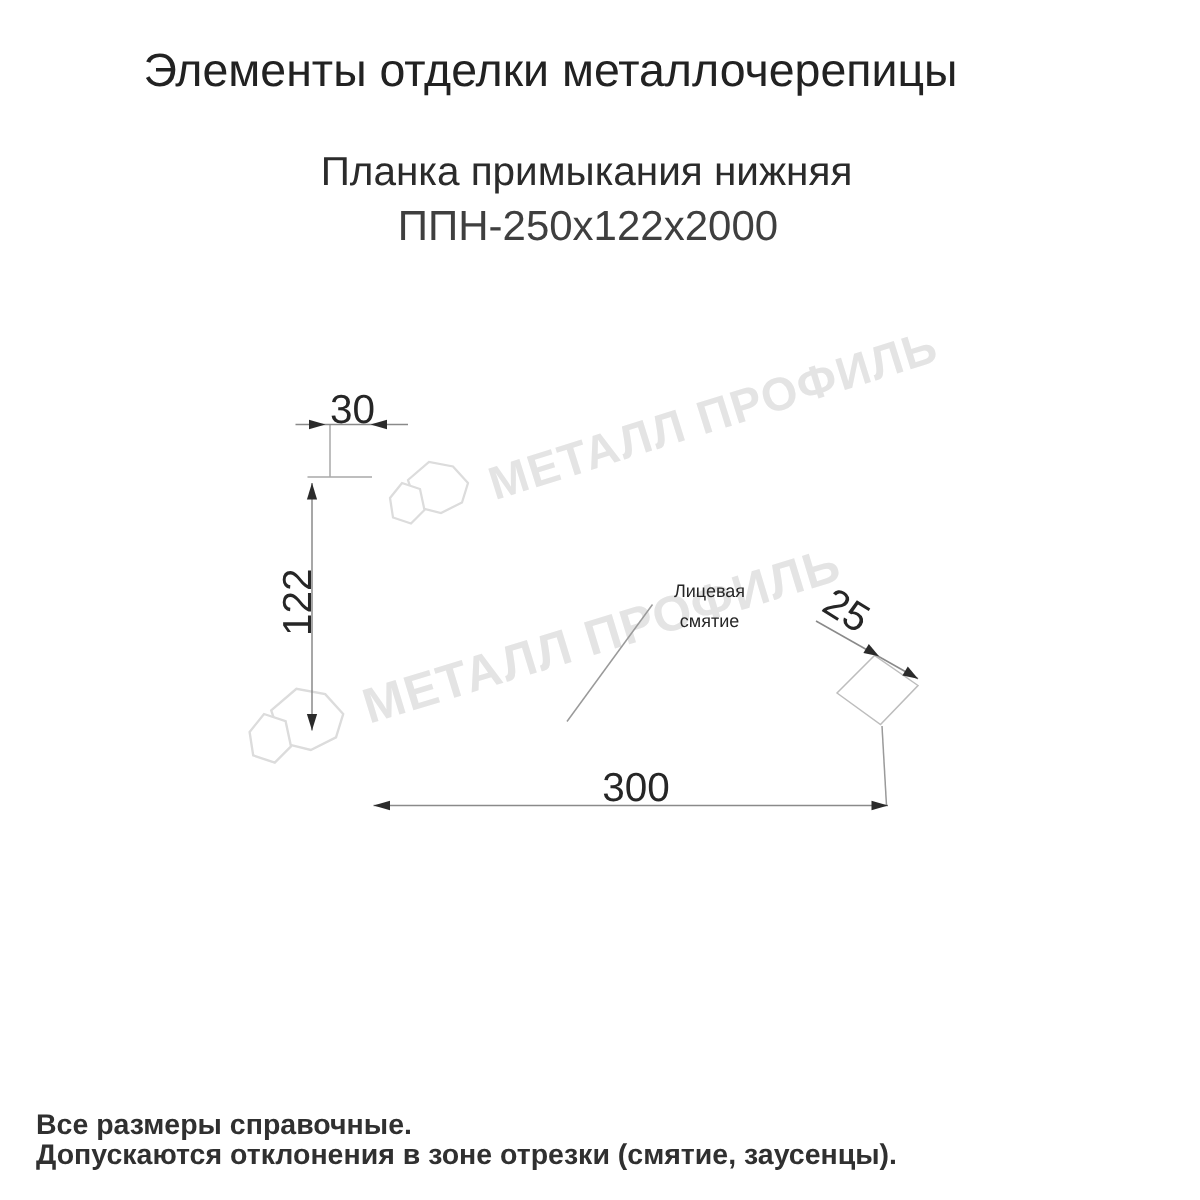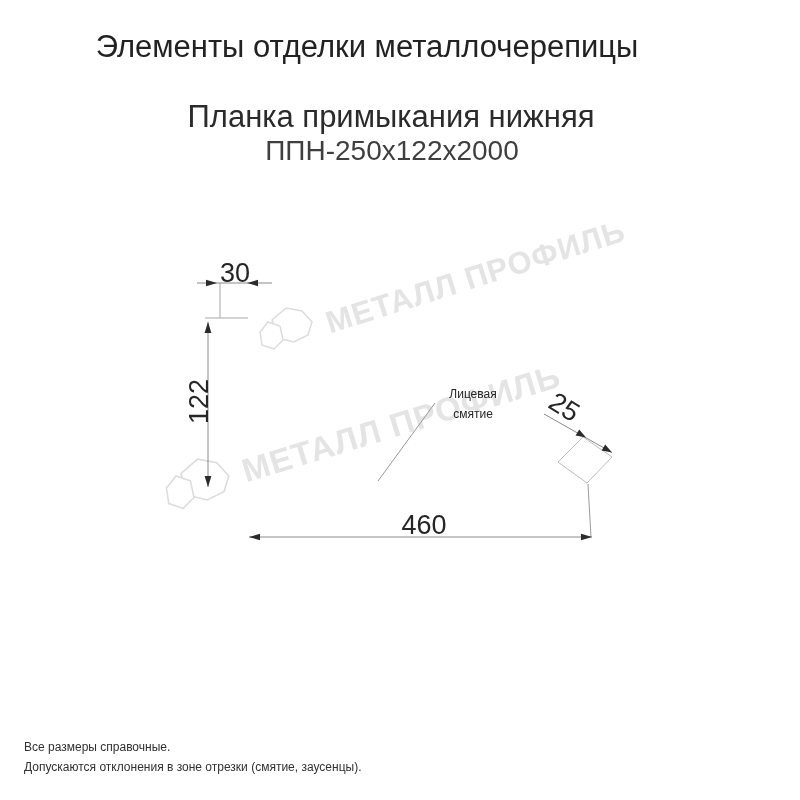--- a/index.html
+++ b/index.html
@@ -1,32 +1,32 @@
 <!DOCTYPE html>
 <html><head>
 <meta charset="utf-8">
 <style>
   html,body{margin:0;padding:0;background:#fff;}
   .page{position:relative;width:800px;height:800px;background:#ffffff;overflow:hidden;
         font-family:"Liberation Sans", sans-serif;}
   .abs{position:absolute;}
   .page-title{top:29px;left:0;width:730px;text-align:center;font-size:31px;color:#222;
               white-space:nowrap;}
-  .page-subtitle{top:99px;left:0;width:778px;text-align:center;font-size:31px;color:#2b2b2b;
+  .page-subtitle{top:99px;left:0;width:778px;text-align:center;font-size:27px;color:#2b2b2b;
               white-space:nowrap;}
   .product-code{top:135px;left:0;width:780px;text-align:center;font-size:28px;color:#3f3f3f;
               white-space:nowrap;}
   .dim-text{font-size:27px;color:#262626;text-align:center;white-space:nowrap;}
   .dim-20{left:204px;top:258px;width:58px;}
   .dim-122{left:161px;top:386px;width:72px;transform:rotate(-90deg);}
   .dim-250{left:387px;top:510px;width:70px;}
   .dim-25{left:540px;top:392px;width:44px;transform:rotate(32deg);}
   .face-label{left:432px;top:384px;width:78px;text-align:center;font-size:12px;
               line-height:20px;color:#262626;}
-  .note{left:22px;font-size:12px;color:#303030;white-space:nowrap;}
+  .note{left:22px;font-size:19px;color:#303030;white-space:nowrap;font-weight:bold;}
   .note-1{top:740px;}
   .note-2{top:760px;}
   .wm-text{font-size:31px;font-weight:700;color:#e4e4e4;white-space:nowrap;
            letter-spacing:1px;transform-origin:0 50%;z-index:1;}
   .wm-text-1{left:327px;top:306px;transform:rotate(-17.5deg);}
   .wm-text-2{left:243px;top:453px;font-size:33px;transform:rotate(-17deg);}
   svg.draw{left:0;top:0;z-index:2;}
   .text-layer{z-index:3;}
 </style>
 </head>
@@ -85,21 +85,21 @@
   </svg>
 
   <div class="abs text-layer" style="left:2px;top:0;width:800px;height:661px;pointer-events:none;">
 
     <div class="abs page-title">Элементы отделки металлочерепицы</div>
     <div class="abs page-subtitle">Планка примыкания нижняя</div>
     <div class="abs product-code">ППН-250х122х2000</div>
 
     <div class="abs dim-text dim-20">30</div>
     <div class="abs dim-text dim-122">122</div>
-    <div class="abs dim-text dim-250">460</div>
+    <div class="abs dim-text dim-250">300</div>
     <div class="abs dim-text dim-25">25</div>
 
     <div class="abs face-label">
       <div>Лицевая</div>
       <div>смятие</div>
     </div>
 
     <div class="abs note note-1">Все размеры справочные.</div>
     <div class="abs note note-2">Допускаются отклонения в зоне отрезки (смятие, заусенцы).</div>
   </div>

